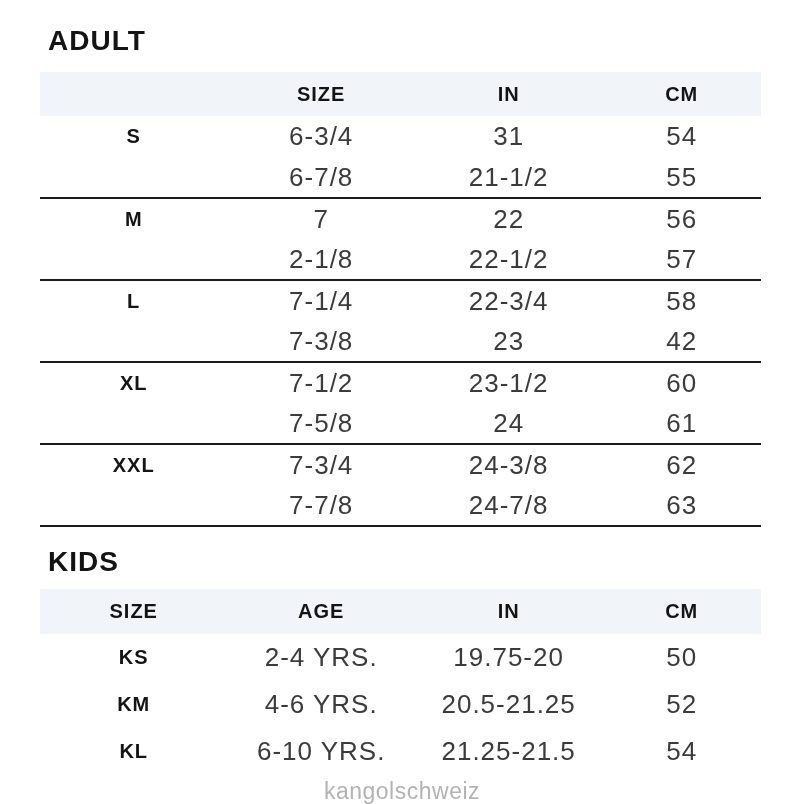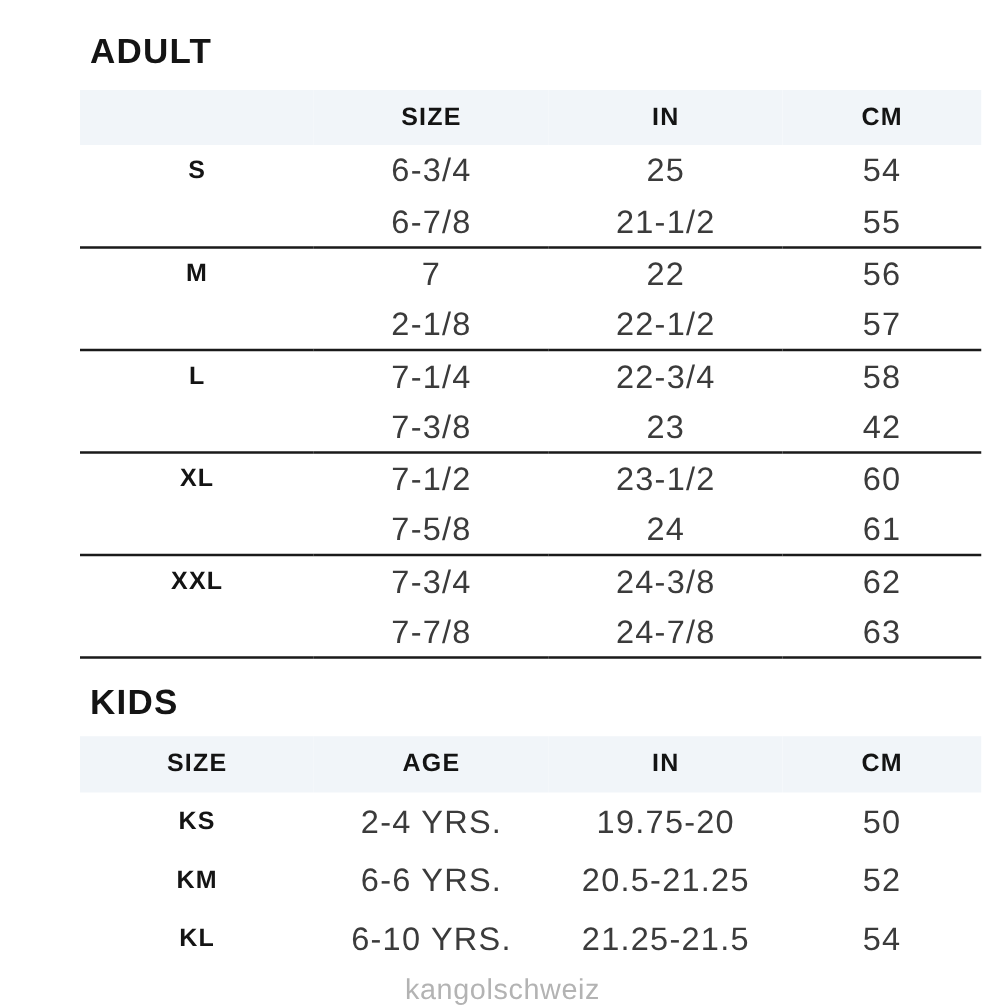--- a/index.html
+++ b/index.html
@@ -2,21 +2,21 @@
 <html style="--header-bg: #f1f5f9; --heading-text: #141414; --data-text: #3b3b3b; --divider: #1a1a1a; --watermark: #b3b3b3;"><head>
 <meta charset="utf-8">
 <style>
   * { box-sizing: border-box; }
   html, body { margin: 0; padding: 0; background: #ffffff; }
   body {
     width: 804px; height: 804px;
     font-family: "Liberation Sans", "DejaVu Sans", sans-serif;
     -webkit-font-smoothing: antialiased;
   }
-  .page { position: relative; width: 804px; height: 804px; overflow: hidden; background: #fff; padding-left: 24px; }
+  .page { position: relative; width: 804px; height: 804px; overflow: hidden; background: #fff; }
   .content { padding: 26px 43px 0 40px; }
 
   h2.section-title {
     margin: 0 0 0 8px;
     font-size: 28px;
     line-height: 30px;
     font-weight: 800;
     letter-spacing: 1px;
     color: var(--heading-text, #141414);
   }
@@ -101,21 +101,21 @@
             <th></th>
             <th>SIZE</th>
             <th>IN</th>
             <th>CM</th>
           </tr>
       </thead>
       <tbody>
           <tr>
             <th class="row-label">S</th>
             <td class="value-cell">6-3/4</td>
-            <td class="value-cell">25</td>
+            <td class="value-cell">31</td>
             <td class="value-cell">54</td>
           </tr>
           <tr class="divider">
             <th class="row-label"></th>
             <td class="value-cell">6-7/8</td>
             <td class="value-cell">21-1/2</td>
             <td class="value-cell">55</td>
           </tr>
           <tr>
             <th class="row-label">M</th>
@@ -187,21 +187,21 @@
       </thead>
       <tbody>
           <tr>
             <th class="row-label">KS</th>
             <td class="value-cell">2-4 YRS.</td>
             <td class="value-cell">19.75-20</td>
             <td class="value-cell">50</td>
           </tr>
           <tr>
             <th class="row-label">KM</th>
-            <td class="value-cell">6-6 YRS.</td>
+            <td class="value-cell">4-6 YRS.</td>
             <td class="value-cell">20.5-21.25</td>
             <td class="value-cell">52</td>
           </tr>
           <tr>
             <th class="row-label">KL</th>
             <td class="value-cell">6-10 YRS.</td>
             <td class="value-cell">21.25-21.5</td>
             <td class="value-cell">54</td>
           </tr>
         </tbody>

